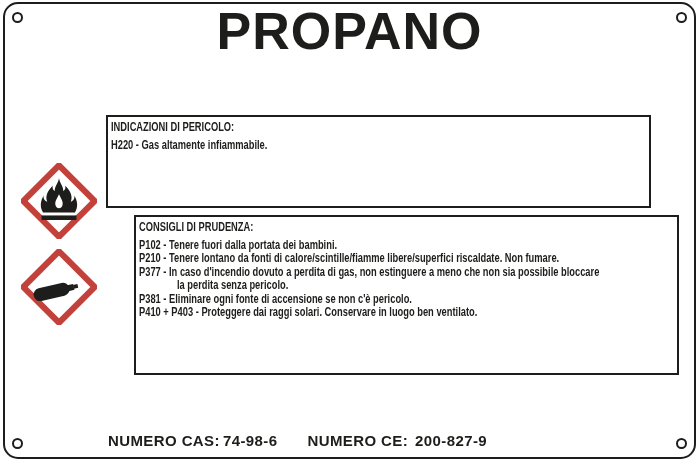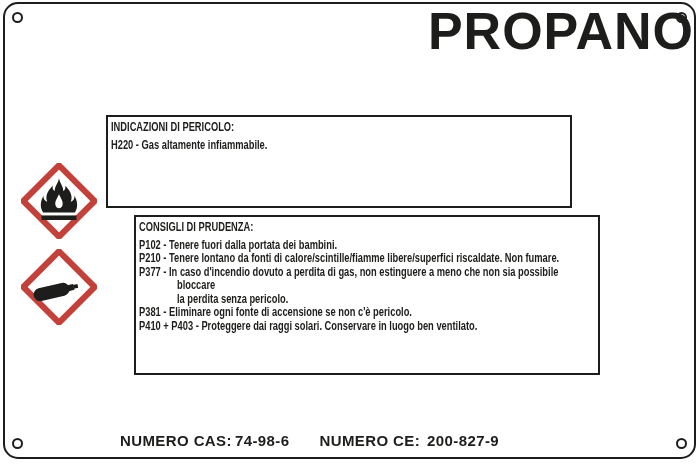--- a/index.html
+++ b/index.html
@@ -26,29 +26,29 @@
     border: 2px solid #1D1D1B;
     border-radius: 50%;
     background: #fff;
   }
   .hole-tl { left: 6.5px; top: 8px; }
   .hole-tr { left: 671px; top: 8px; }
   .hole-bl { left: 6.5px; top: 434px; }
   .hole-br { left: 671px; top: 434px; }
   .title {
     position: absolute; top: 1px; left: 0; right: 0;
-    text-align: right;
+    text-align: center;
     font-size: 52px; line-height: 52px;
     font-weight: bold; letter-spacing: 1px;
     color: #1D1D1B;
     white-space: nowrap;
   }
   .tbox {
     position: absolute; left: 100.5px;
-    width: 466px;
+    width: 545px;
     box-sizing: border-box;
     border: 2px solid #1D1D1B;
     background: #fff;
     padding: 2px 8px 0 3px;
     overflow: hidden;
   }
   .box-hazard { top: 110.5px; height: 93px; }
   .box-precaution { top: 210.5px; height: 160px; margin-left: 28px; }
   .cond {
     transform: scaleX(0.69);
@@ -66,21 +66,21 @@
     white-space: pre-line;
     margin: 0;
   }
   .picto {
     position: absolute; left: 15.5px;
     width: 76px; height: 76px;
   }
   .picto-flame { top: 158.5px; }
   .picto-cylinder { top: 244.5px; }
   .footer {
-    position: absolute; left: 115px; top: 428.5px;
+    position: absolute; left: 103px; top: 428.5px;
     font-size: 15px; line-height: 16px;
     font-weight: bold; letter-spacing: 0.4px;
     white-space: nowrap;
   }
   .footer .val-cas { margin-left: 3px; }
   .footer .lbl-ce { margin-left: 30px; }
   .footer .val-ce { margin-left: 7px; }
 </style>
 </head>
 <body>

